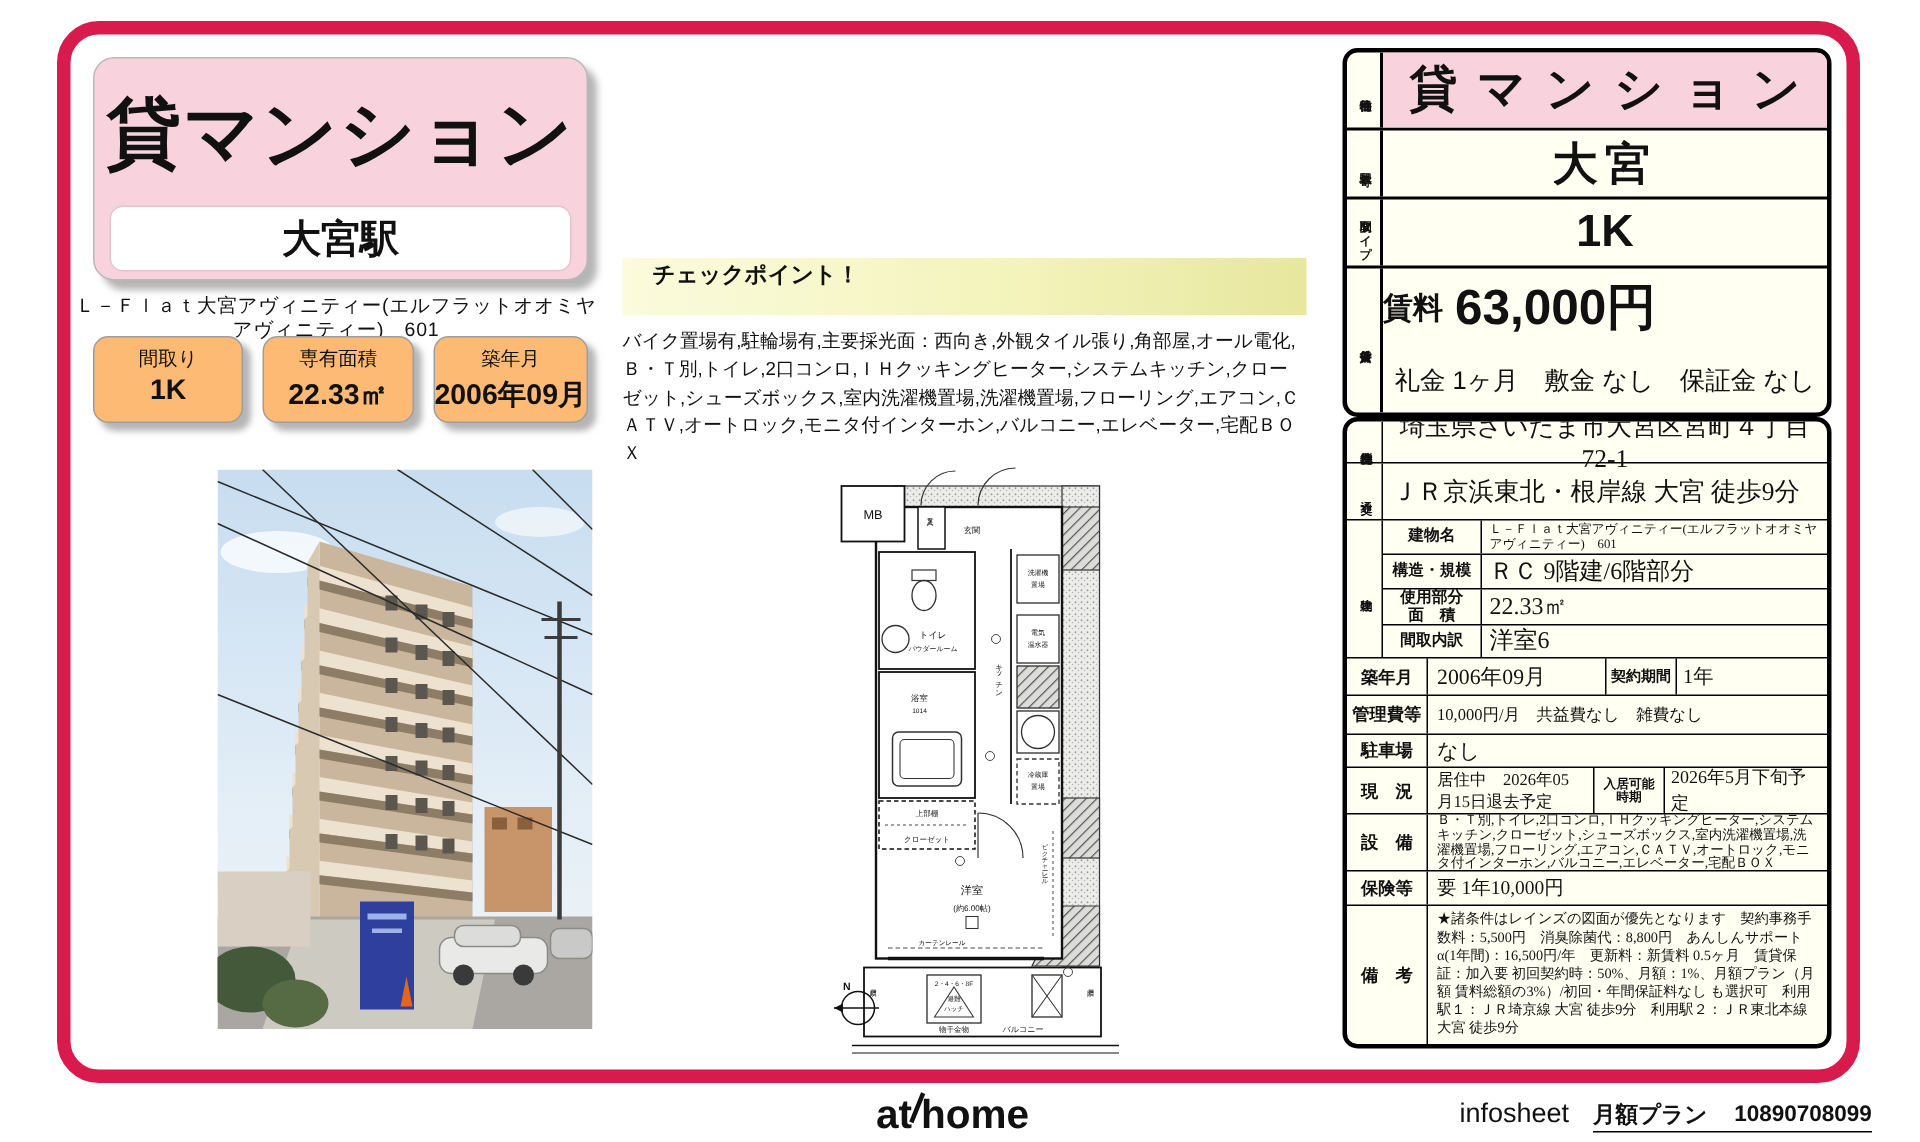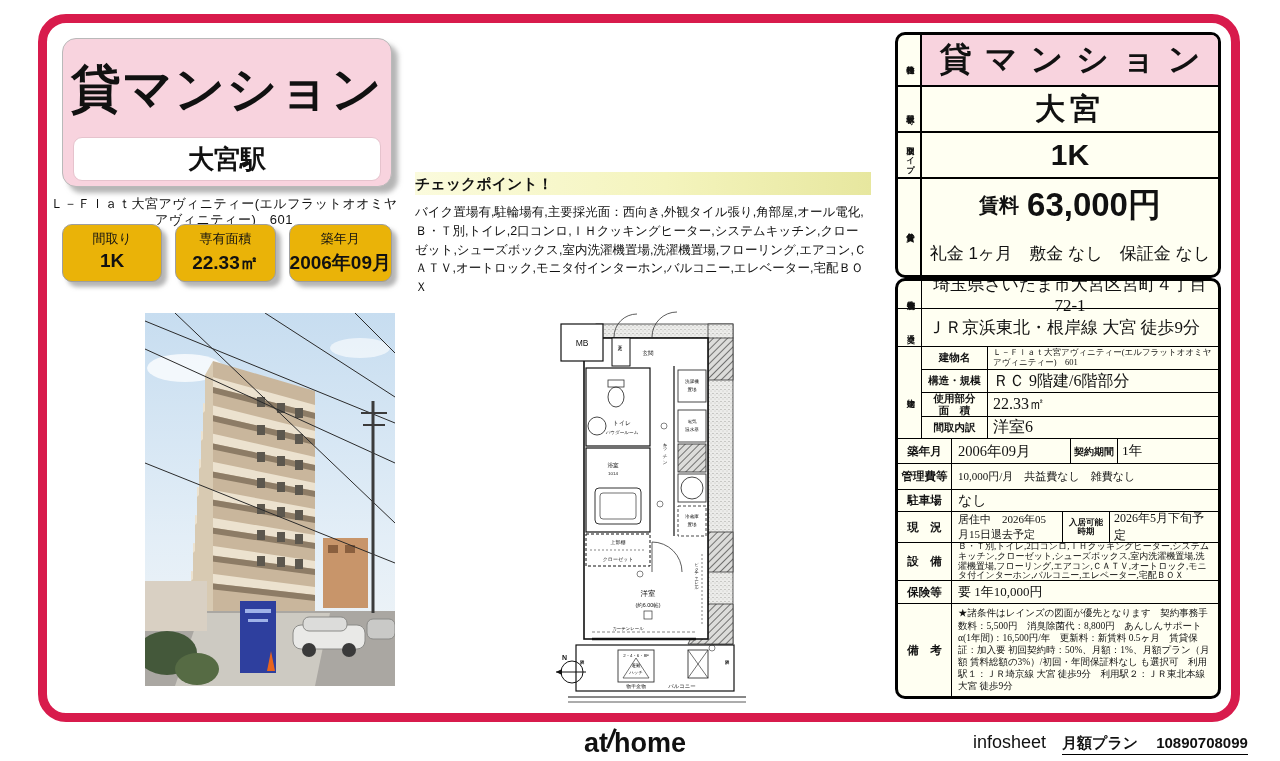--- a/index.html
+++ b/index.html
@@ -28,31 +28,31 @@
     background:#fff;border:1px solid #e6c3cd;border-radius:9px;
     text-align:center;font-size:26px;font-weight:bold;line-height:42px;
   }
   .building-name{
     position:absolute;left:46px;top:196px;width:356px;
     font-size:13px;line-height:1.25;text-align:center;letter-spacing:.5px;
   }
   .info-boxes{position:absolute;left:62px;top:224px;width:330px;display:flex;gap:13px;}
   .info-box{
     flex:1;height:58px;box-sizing:border-box;padding-top:5px;
-    background:#eab308;border:1px solid #9e9e9e;border-radius:10px;
+    background:#fdba74;border:1px solid #9e9e9e;border-radius:10px;
     box-shadow:5px 5px 4px rgba(120,120,120,.55);text-align:center;
   }
   .info-box .lbl{font-size:13px;}
   .info-box .val{font-size:19px;font-weight:bold;margin-top:2px;white-space:nowrap;}
   
   .photo{position:absolute;left:145px;top:313px;width:250px;height:373px;}
   
   .checkpoint{position:absolute;left:415px;top:172px;width:456px;}
   .cp-header{
-    height:23px;line-height:23px;padding-left:0;font-size:15px;font-weight:bold;
+    height:38px;line-height:23px;padding-left:20px;font-size:15px;font-weight:bold;
     background:linear-gradient(90deg,#fbfbdd 0%,#f4f4bd 55%,#e7e79f 100%);
   }
   .cp-text{margin-top:8px;font-size:12.5px;line-height:1.5;}
   
   .floorplan{position:absolute;left:556px;top:304px;width:212px;height:402px;}
   .fp-vlabel{
     position:absolute;writing-mode:vertical-rl;text-orientation:upright;
     font-size:6px;letter-spacing:0;color:#111;line-height:1;
   }
   
@@ -70,21 +70,21 @@
   }
   .sval{flex:1;display:flex;align-items:center;justify-content:center;}
   .srow-type{height:50px;}
   .srow-type .sval{background:#f8d3de;font-size:32px;font-weight:bold;letter-spacing:13px;padding-left:13px;}
   .srow-station{height:44px;}
   .srow-station .sval{font-size:30px;font-weight:bold;letter-spacing:5px;}
   .srow-layout{height:44px;}
   .srow-layout .sval{font-size:30px;font-weight:bold;}
   .srow-terms{height:96px;}
   .terms-col{flex:1;display:flex;flex-direction:column;}
-  .rent-line{flex:1.25;display:flex;align-items:center;justify-content:center;}
+  .rent-line{flex:1.25;display:flex;align-items:center;}
   .rent-lbl{font-size:20px;font-weight:bold;margin-right:8px;}
   .rent-val{font-size:33px;font-weight:bold;}
   .terms-line{flex:1;display:flex;align-items:center;justify-content:center;font-size:17px;font-weight:normal;white-space:nowrap;}
   
   .details{
     position:absolute;left:895px;top:278px;width:326px;box-sizing:border-box;
     border:3px solid #000;border-radius:10px;overflow:hidden;background:#fffff2;
   }
   .drow{display:flex;border-bottom:1.5px solid #000;box-sizing:border-box;}
   .drow.last{border-bottom:none;}

